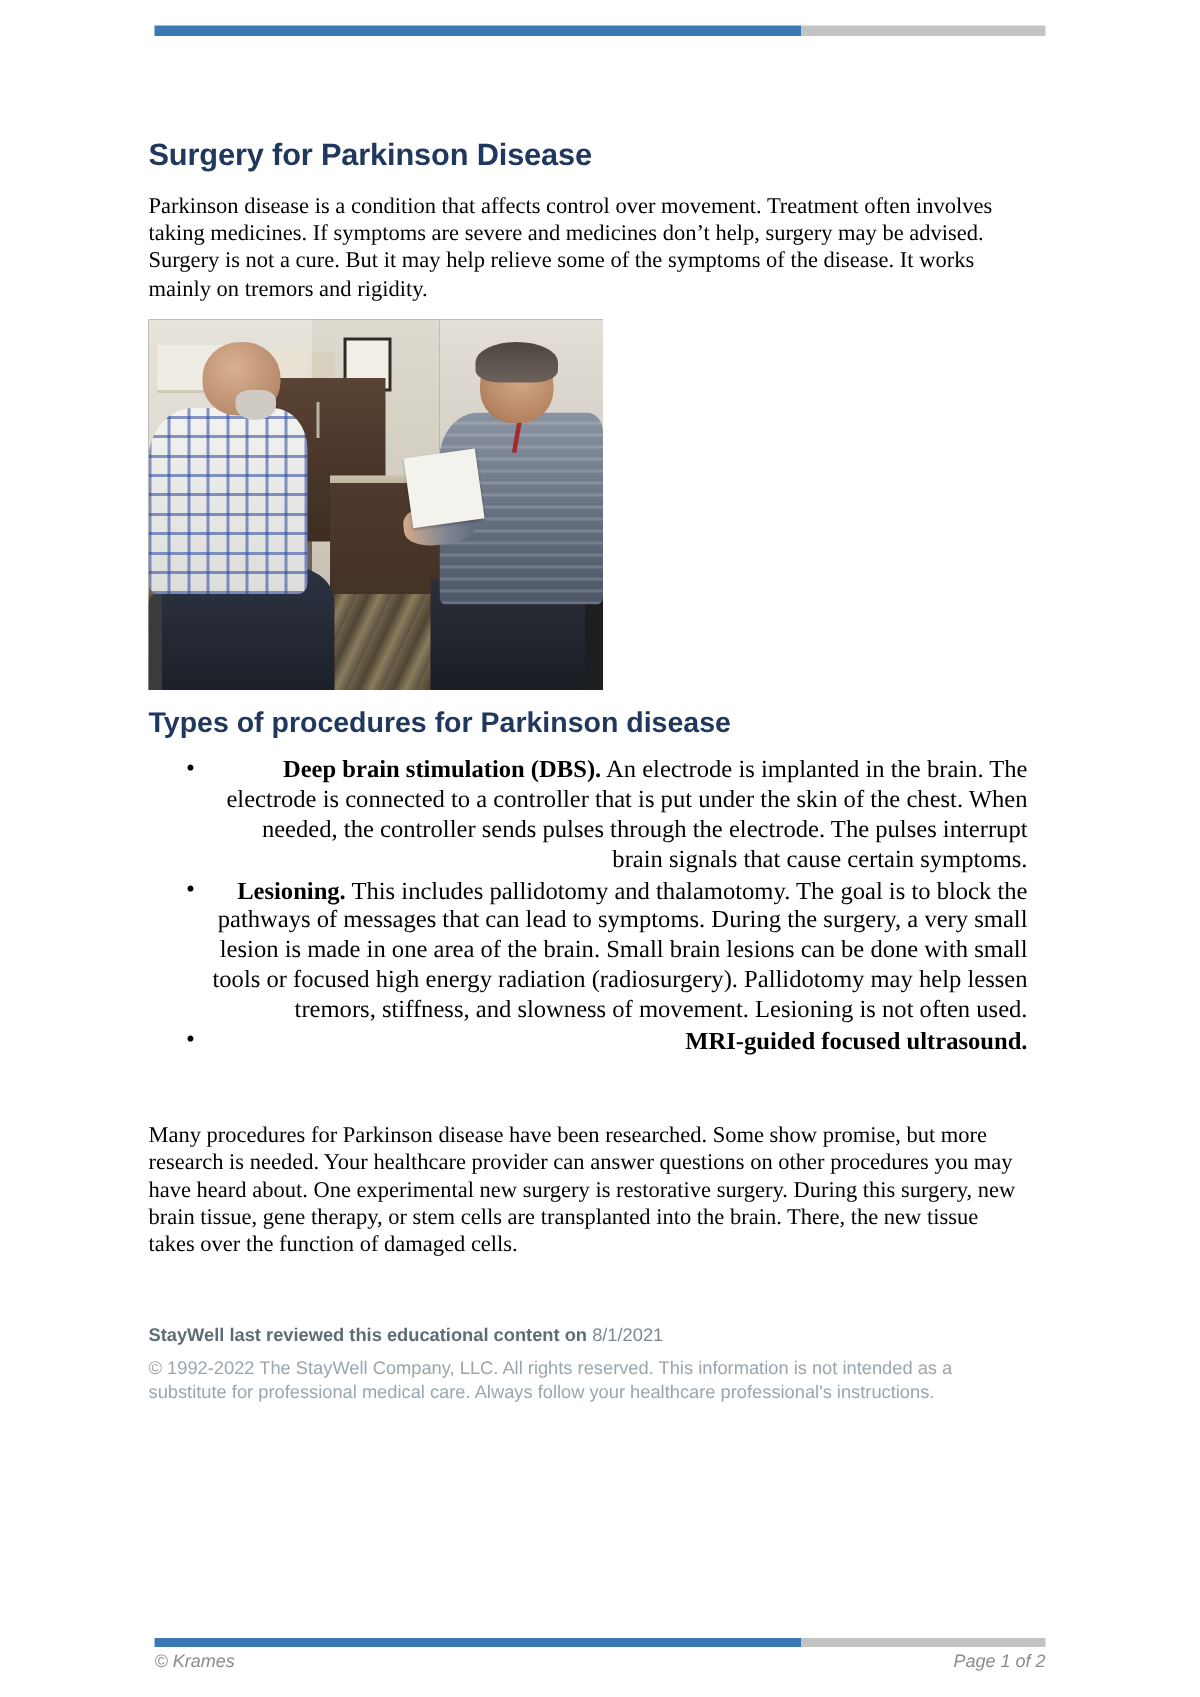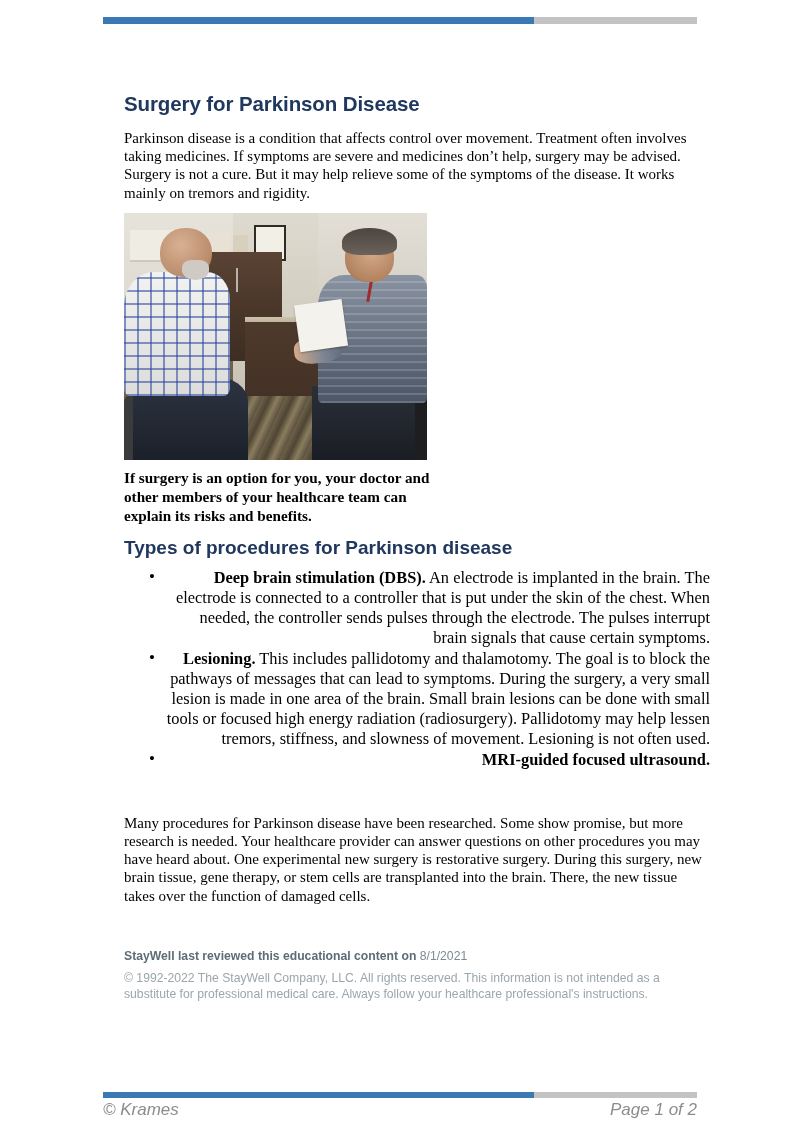--- a/index.html
+++ b/index.html
@@ -33,21 +33,21 @@
     background: #c3c3c3;
     height: 100%;
     flex: 1 1 auto;
   }
   .rule-bar.top .rule-blue { width: 431px; }
   .rule-bar.bottom .rule-blue { width: 431px; }
 
   
   .content {
     position: absolute;
-    left: 124px;
+    left: 99px;
     top: 92px;
     width: 586px;
   }
 
   h1.doc-title {
     font-family: "Liberation Sans", sans-serif;
     font-size: 20.5px;
     font-weight: bold;
     color: #21385e;
     margin: 0 0 13px 0;
@@ -264,21 +264,21 @@
   
   .page-footer {
     position: absolute;
     left: 103px;
     top: 1100px;
     width: 594px;
     display: flex;
     justify-content: space-between;
     font-family: "Liberation Sans", sans-serif;
     font-style: italic;
-    font-size: 17px;
+    font-size: 12px;
     color: #8c8c8c;
   }
 </style>
 </head>
 <body>
 
 <div class="rule-bar top">
   <div class="rule-blue"></div>
   <div class="rule-gray"></div>
 </div>
@@ -311,21 +311,20 @@
       <div class="pr-pants"></div>
       <div class="pr-shirt"></div>
       <div class="pr-lanyard"></div>
       <div class="pr-head"></div>
       <div class="pr-hair"></div>
       <div class="pr-arm"></div>
       <div class="ph-paper"></div>
     </div>
   </div>
 
-  <div class="caption">If surgery is an option for you, your doctor and other members of your healthcare team can explain its risks and benefits.</div>
 
   <div class="lead-in">
     <h2 class="section-title">Types of procedures for Parkinson disease</h2>
     <ul class="proc-list">
       <li>
         <span class="lead-bold">Deep brain stimulation (DBS).</span><span> An electrode is implanted in the brain. The electrode is connected to a controller that is put under the skin of the chest. When needed, the controller sends pulses through the electrode. The pulses interrupt brain signals that cause certain symptoms.</span>
       </li>
       <li>
         <span class="lead-bold">Lesioning.</span><span> This includes pallidotomy and thalamotomy. The goal is to block the pathways of messages that can lead to symptoms. During the surgery, a very small lesion is made in one area of the brain. Small brain lesions can be done with small tools or focused high energy radiation (radiosurgery). Pallidotomy may help lessen tremors, stiffness, and slowness of movement. Lesioning is not often used.</span>
       </li>

